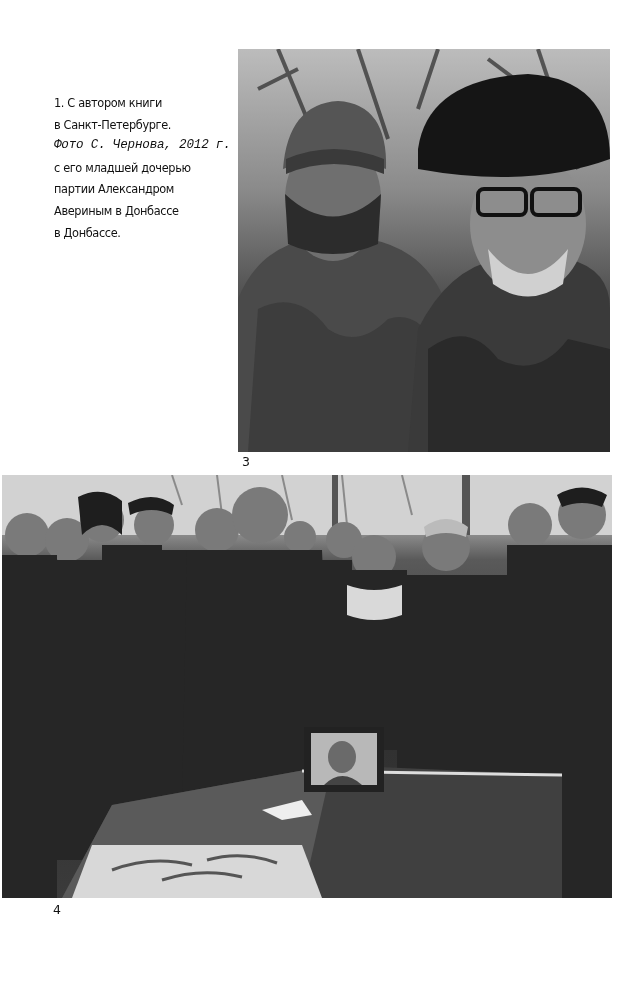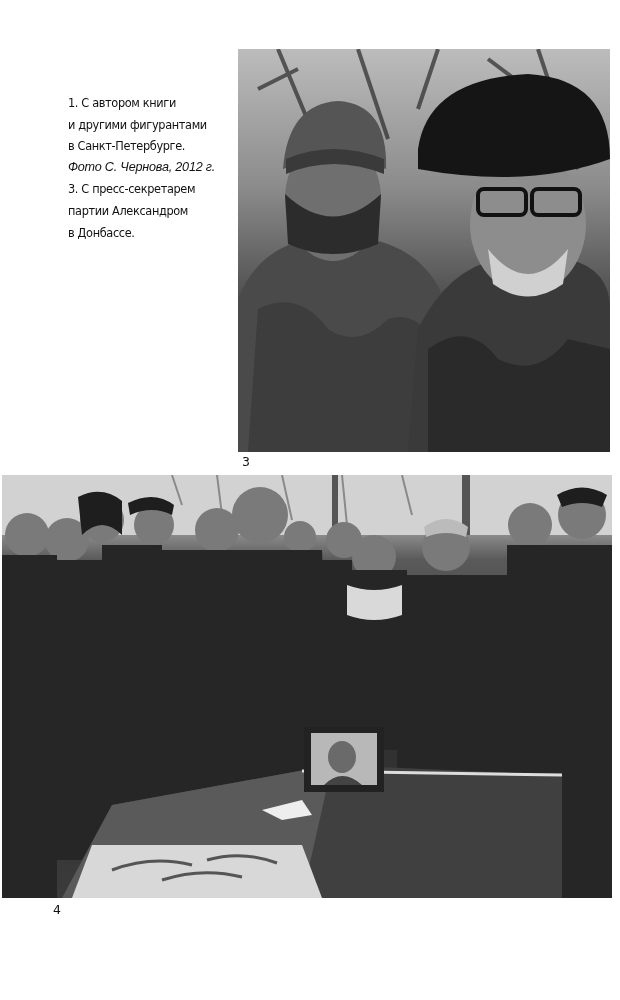--- a/index.html
+++ b/index.html
@@ -1,47 +1,47 @@
 <!DOCTYPE html>
 <html><head>
 <meta charset="utf-8">
 <style>
   html, body { margin: 0; padding: 0; }
   body {
     width: 620px; height: 1000px; background: #ffffff; position: relative; overflow: hidden;
     font-family: "DejaVu Sans", sans-serif; color: #111;
   }
   .caption {
-    position: absolute; left: 68px; top: 92px; width: 180px;
+    position: absolute; left: 54px; top: 92px; width: 180px;
     font-family: "DejaVu Sans", sans-serif; font-size: 12.6px; line-height: 21.6px;
     letter-spacing: -0.35px; font-stretch: condensed;
   }
   .caption .line { display: block; white-space: nowrap; }
-  .caption .it { font-family: Liberation Sans, sans-serif; font-style: italic; font-size: 12.6px; letter-spacing: -0.2px; }
+  .caption .it { font-family: Liberation Mono, monospace; font-style: italic; font-size: 12.6px; letter-spacing: -0.2px; }
   .photo { position: absolute; overflow: hidden; }
   .photo-top {
     left: 238px; top: 49px; width: 372px; height: 403px;
     background: linear-gradient(180deg, #bcbcbc 0%, #8a8a8a 35%, #3d3d3d 70%, #262626 100%);
   }
   .photo-bottom {
     left: 2px; top: 475px; width: 610px; height: 423px;
     background: linear-gradient(180deg, #d6d6d6 0%, #bdbdbd 8%, #5a5a5a 20%, #2e2e2e 55%, #3b3b3b 100%);
   }
   .pagenum { position: absolute; font-size: 12.5px; font-family: "DejaVu Sans", sans-serif; }
 </style>
 </head>
 <body>
 
 <div class="caption">
   <span class="line">1. С автором книги</span>
-  <span class="line">и другими фигурантами</span>
   <span class="line">в Санкт-Петербурге.</span>
   <span class="line it">Фото С. Чернова, 2012 г.</span>
-  <span class="line">3. С пресс-секретарем</span>
+  <span class="line">с его младшей дочерью</span>
   <span class="line">партии Александром</span>
+  <span class="line">Авериным в Донбассе</span>
   <span class="line">в Донбассе.</span>
 </div>
 
 <div class="photo photo-top" aria-label="Two men outdoors: younger bearded man in camouflage knit cap, older man with glasses, goatee and fur ushanka hat, bare winter trees behind">
   <svg width="372" height="403" viewBox="0 0 372 403">
 
     <g stroke="#2a2a2a" stroke-width="4" fill="none" opacity="0.7">
       <path d="M40 0 L90 120"></path>
         <path d="M120 0 L150 90"></path>
         <path d="M200 0 L180 60"></path>

